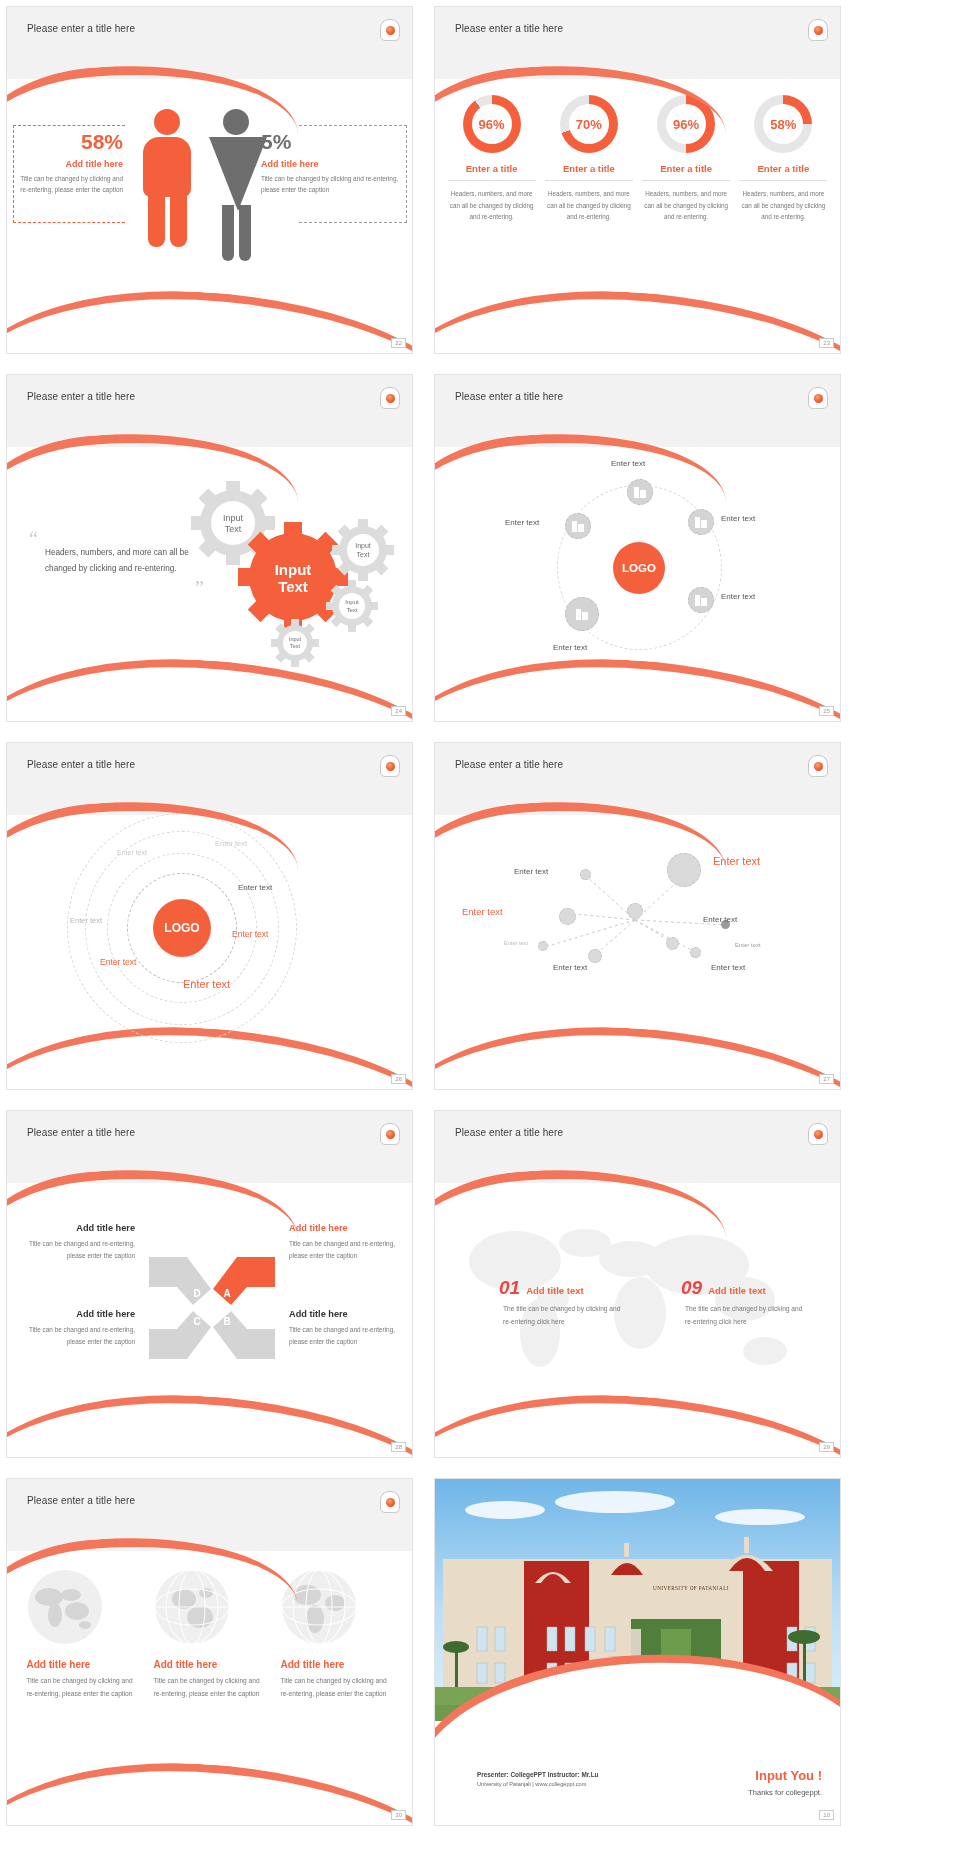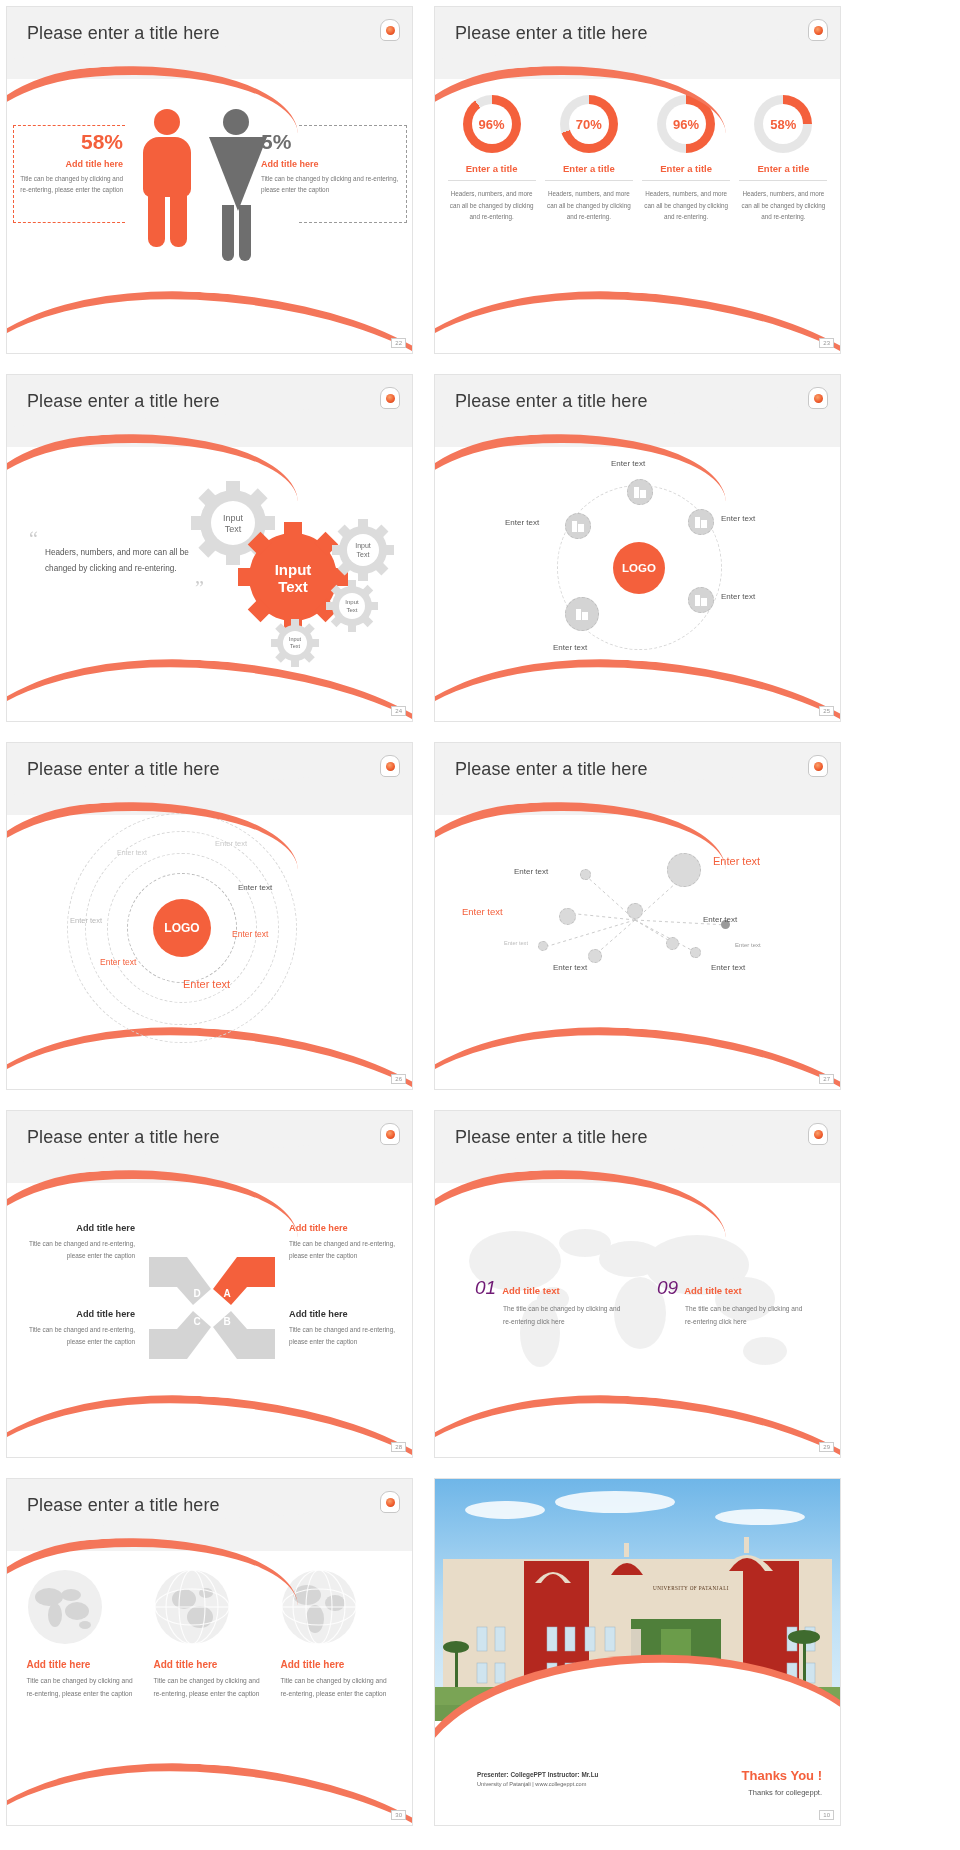--- a/index.html
+++ b/index.html
@@ -31,21 +31,21 @@
     overflow: hidden;
   }
   .hdr-curve {
     position: absolute; left: -10px; top: 40px; width: 430px; height: 70px;
     background: #f2f2f2;
     border-radius: 0 0 0 0;
     transform: skewY(-3.2deg);
   }
   .hdr-title {
     position: absolute; left: 20px; top: 16px;
-    font-size: 18px; color: #3c3c3c; font-weight: 400;
+    font-size: 10px; color: #3c3c3c; font-weight: 400;
     letter-spacing: .1px; z-index: 4;
   }
   .badge {
     position: absolute; right: 12px; top: 12px;
     width: 20px; height: 22px; z-index: 5;
   }
   .badge .ring {
     width: 20px; height: 22px; border: 1px solid #c8c8c8;
     border-radius: 9px 9px 5px 5px; background: #fff;
     display: flex; align-items: center; justify-content: center;
@@ -162,21 +162,21 @@
   
   .nnode { position:absolute; border-radius:50%; background:#dadada; border:1px dashed #c0c0c0; }
   .nlbl { position:absolute; white-space:nowrap; }
 
   
   .x-col { position:absolute; width: 118px; }
   .x-h { font-size: 9.2px; font-weight:700; margin-bottom: 5px; }
   .x-p { font-size: 6.4px; color:#777; line-height: 1.85; }
 
   
-  .num { font-size: 19px; font-weight: 400; font-style: italic; color: #701a75; }
+  .num { font-size: 19px; font-weight: 700; font-style: italic; color: #ef4444; margin-left: 24px; }
   .m-h { font-size: 9.5px; font-weight:700; color:#f4603c; }
   .m-p { font-size: 6.6px; color: #777; line-height: 1.9; margin-top: 4px; }
   .g-h { font-size: 10px; font-weight:700; color:#f4603c; margin-top: 10px; }
   .g-p { font-size: 6.6px; color:#777; line-height: 1.9; margin-top: 5px; }
 
   
   .photo { position:absolute; left:0; top:0; width:100%; height: 242px; overflow:hidden; }
   .sky { position:absolute; inset:0; background: linear-gradient(#6fb6e8, #bcdff5 55%, #dff0fa); }
   .cloud { position:absolute; background: rgba(255,255,255,.85); border-radius: 50%; }
   .bldg-main { position:absolute; bottom: 34px; left: 2%; width: 96%; height: 128px; background: #e8dcc8; }
@@ -775,19 +775,19 @@
     <div class="foot-badge">
       <div class="ring" style="width:18px;height:20px">
           <div class="dot" style="width:8px;height:8px"></div>
         </div>
     </div>
     <div class="foot">
       <div class="foot-1">Presenter: CollegePPT   Instructor: Mr.Lu</div>
       <div class="foot-2">University of Patanjali  |  www.collegeppt.com</div>
     </div>
     <div class="thanks">
-      <div class="thanks-big">Thanks You !</div>
+      <div class="thanks-big">Input You !</div>
       <div class="thanks-sm">Thanks for collegeppt.</div>
     </div>
     <div class="pagenum">10</div>
   </div>
 
 </div>
 
 </body></html>

